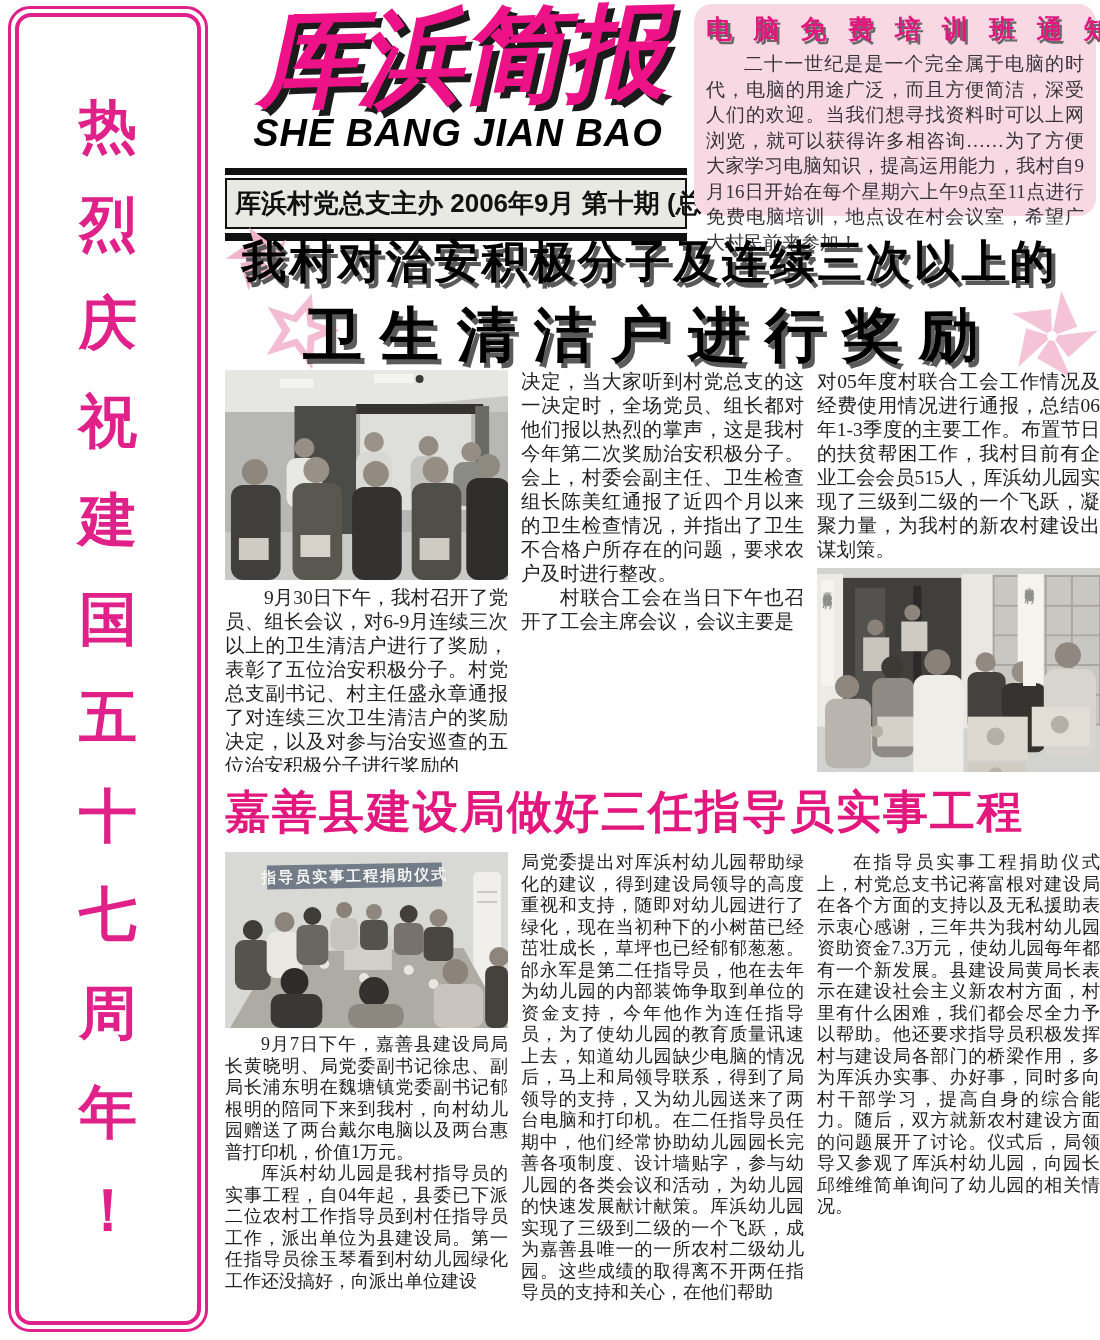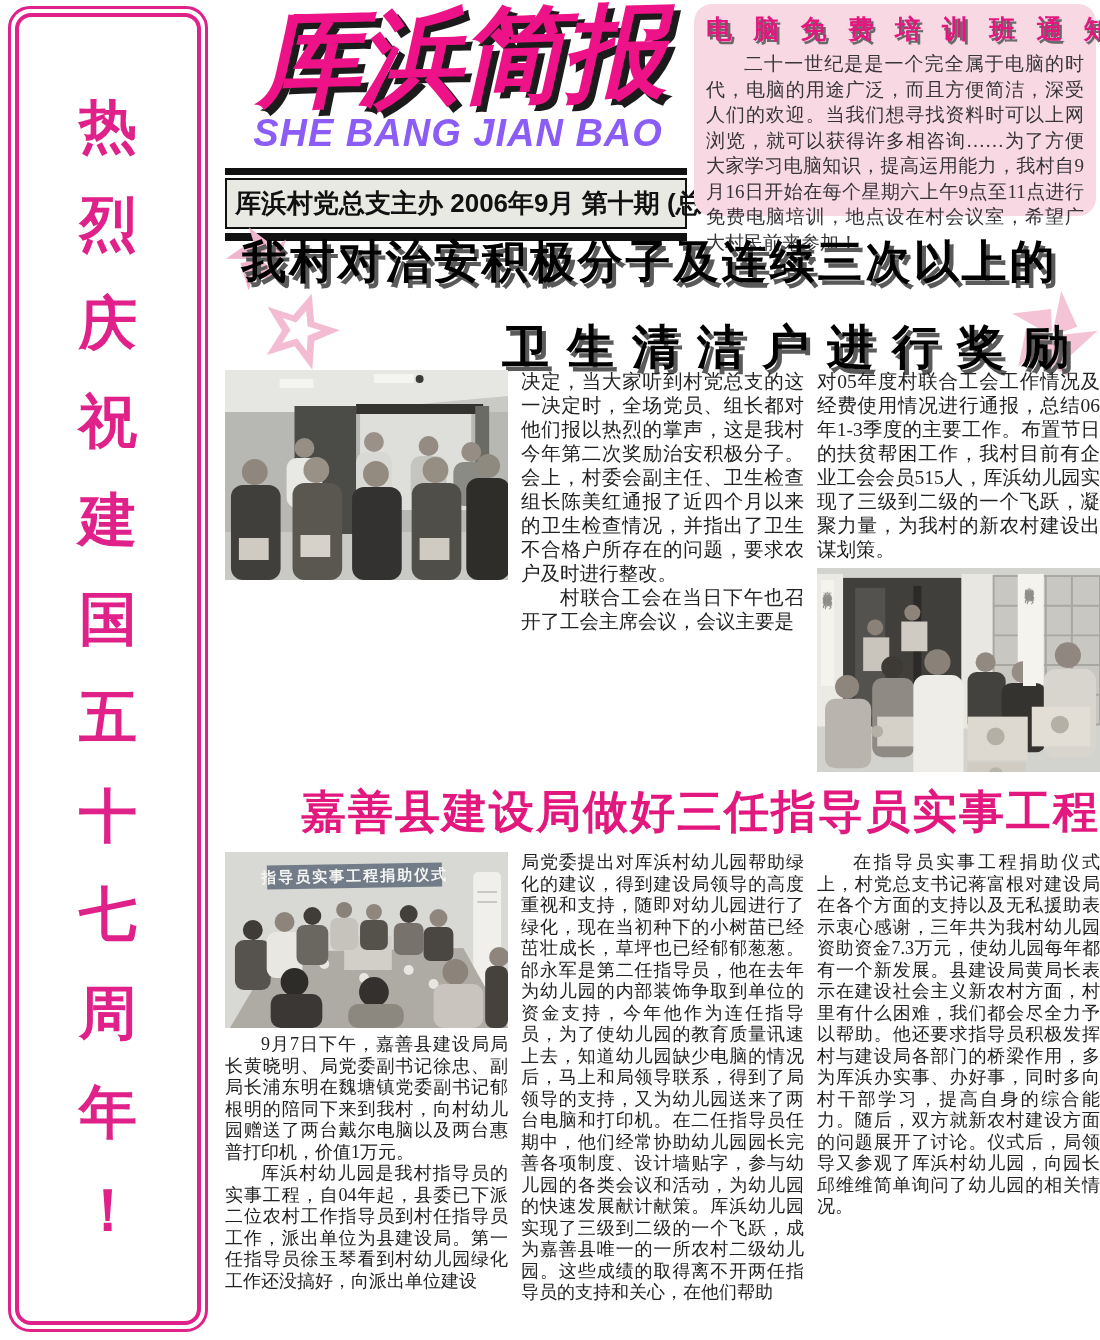--- a/index.html
+++ b/index.html
@@ -14,21 +14,21 @@
       justify-content:space-evenly;padding:40px 0;}
   .side-char{font-size:58px;font-weight:700;color:#e0218a;line-height:1;
       font-family:"Liberation Serif","DejaVu Serif",serif;}
 
   
   .masthead-title{position:absolute;left:234px;top:2px;width:452px;text-align:center;
       font-size:104px;font-weight:900;font-style:italic;color:#ed1287;line-height:1.05;
       letter-spacing:-2px;text-shadow:6px 6px 0 #1b1b1b;transform:rotate(-1.5deg);
       font-family:"Liberation Serif","DejaVu Serif",serif;white-space:nowrap;}
   .masthead-sub{position:absolute;left:228px;top:112px;width:460px;text-align:center;
-      font-size:38px;font-weight:900;font-style:italic;color:#8b5cf6;letter-spacing:1px;
+      font-size:38px;font-weight:900;font-style:italic;color:#000000;letter-spacing:1px;
       font-family:"Liberation Sans","DejaVu Sans",sans-serif;white-space:nowrap;}
   .issue-bar{position:absolute;left:225px;top:168px;width:462px;}
   .issue-rule-top{height:7px;background:#111;}
   .issue-box{margin-top:3px;border:2px solid #111;background:#e9e9e4;padding:6px 8px;
       text-align:center;}
   .issue-text{font-size:26px;font-weight:700;color:#111;white-space:nowrap;
       font-family:"Liberation Sans","DejaVu Sans",sans-serif;}
   .issue-rule-bottom{height:8px;background:#111;margin-top:4px;}
 
   
@@ -38,23 +38,23 @@
       letter-spacing:7px;text-shadow:2.5px 2.5px 0 #6a6a6a;
       font-family:"Liberation Sans","DejaVu Sans",sans-serif;white-space:nowrap;}
   .notice-body{margin-top:4px;font-size:19px;line-height:25.5px;color:#38353a;
       text-align:justify;text-indent:2em;}
 
   
   .headline1{position:absolute;left:212px;top:232px;width:875px;text-align:center;
       color:#000000;font-family:Liberation Serif, serif;}
   .headline1 .l1{font-size:45px;font-weight:900;letter-spacing:3px;
       text-shadow:4px 5px 0 #5a5a5a;white-space:nowrap;}
-  .headline1 .l2{font-size:47px;font-weight:900;letter-spacing:18px;margin-top:24px;
-      text-shadow:4px 5px 0 #5a5a5a;white-space:nowrap;text-align:right;}
-  .headline2{position:absolute;left:225px;top:782px;width:875px;text-align:right;
+  .headline1 .l2{font-size:59px;font-weight:900;letter-spacing:18px;margin-top:4px;
+      text-shadow:4px 5px 0 #5a5a5a;white-space:nowrap;}
+  .headline2{position:absolute;left:225px;top:782px;width:875px;text-align:left;
       font-size:45px;font-weight:900;letter-spacing:2px;color:#e2187f;white-space:nowrap;
       font-family:"Liberation Sans","DejaVu Sans",sans-serif;}
 
   
   .deco{position:absolute;}
   .deco-pinwheel-left{left:222px;top:222px;}
   .deco-star-left{left:258px;top:288px;}
   .deco-pinwheel-right{left:1000px;top:284px;}
 
   
@@ -185,20 +185,21 @@
             <rect x="128" y="117" width="50" height="93" rx="12" fill="#343230"></rect>
           <circle cx="212" cy="100" r="13" fill="#978e83"></circle>
             <rect x="188" y="113" width="50" height="97" rx="12" fill="#504e48"></rect>
           <circle cx="265" cy="96" r="12" fill="#8f8a80"></circle>
             <rect x="243" y="108" width="44" height="102" rx="12" fill="#2f2d2a"></rect>
           <rect x="14" y="168" width="30" height="22" fill="#cfcbc2"></rect>
           <rect x="76" y="165" width="30" height="22" fill="#d6d2c9"></rect>
           <rect x="196" y="168" width="30" height="22" fill="#cfcbc2"></rect>
         </svg>
       </div>
+      <p class="indent">9月30日下午，我村召开了党员、组长会议，对6-9月连续三次以上的卫生清洁户进行了奖励，表彰了五位治安积极分子。村党总支副书记、村主任盛永章通报了对连续三次卫生清洁户的奖励决定，以及对参与治安巡查的五位治安积极分子进行奖励的</p>
     </div>
     <div class="col">
       <p>决定，当大家听到村党总支的这一决定时，全场党员、组长都对他们报以热烈的掌声，这是我村今年第二次奖励治安积极分子。会上，村委会副主任、卫生检查组长陈美红通报了近四个月以来的卫生检查情况，并指出了卫生不合格户所存在的问题，要求农户及时进行整改。</p>
       <p class="indent">村联合工会在当日下午也召开了工会主席会议，会议主要是</p>
     </div>
     <div class="col">
       <p>对05年度村联合工会工作情况及经费使用情况进行通报，总结06年1-3季度的主要工作。布置节日的扶贫帮困工作，我村目前有企业工会会员515人，厍浜幼儿园实现了三级到二级的一个飞跃，凝聚力量，为我村的新农村建设出谋划策。</p>
       <div class="photo photo2">
         <svg viewBox="0 0 282 220" preserveAspectRatio="none">
           <rect width="282" height="220" fill="#d2d2ce"></rect>

